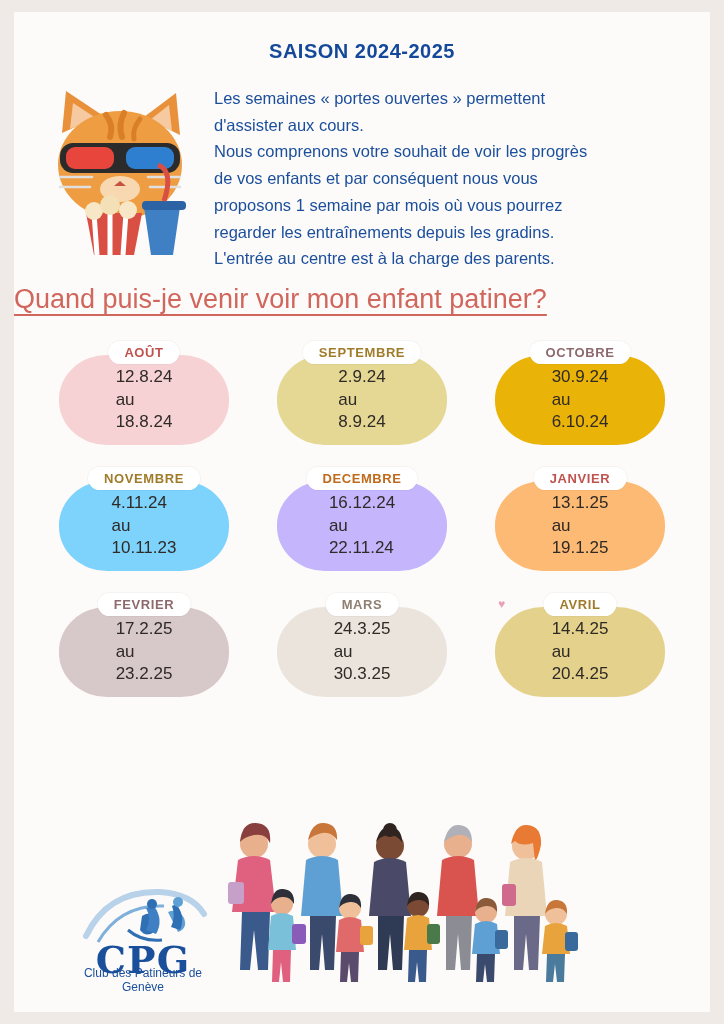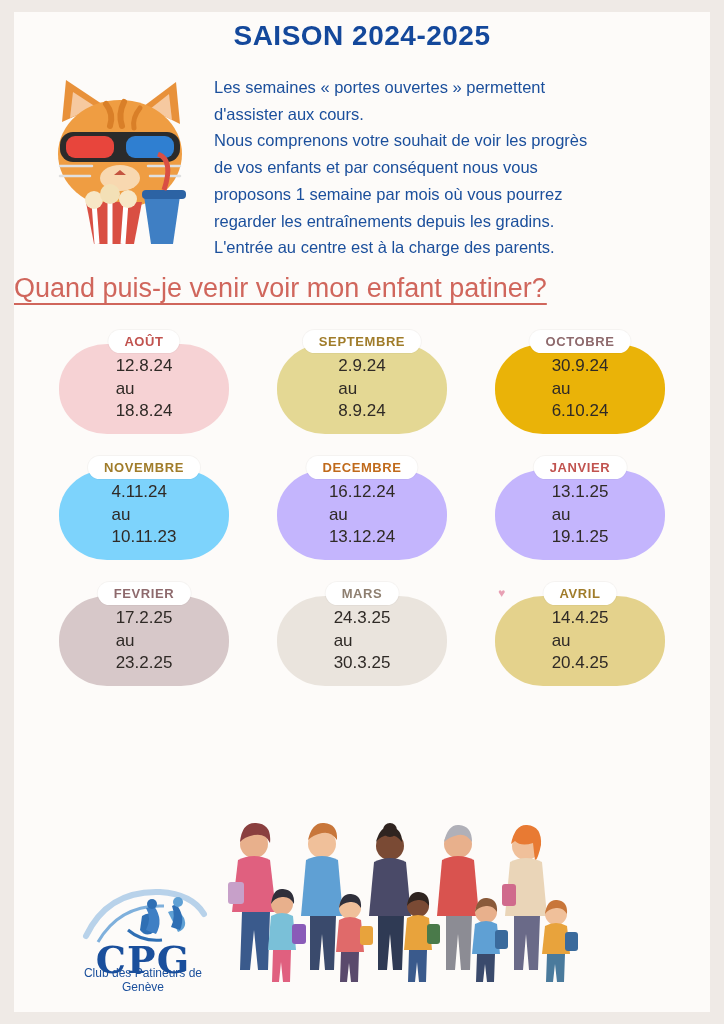--- a/index.html
+++ b/index.html
@@ -32,22 +32,22 @@
     font-size: 53px;
     letter-spacing: 1px;
     color: #14489b;
     text-decoration: underline;
     text-decoration-thickness: 3px;
     text-underline-offset: 8px;
     line-height: 1;
   }
   .subtitle {
     text-align: center;
-    margin-top: 8px;
-    font-size: 28px;
+    margin-top: 28px;
+    font-size: 20px;
     font-weight: bold;
     color: #14489b;
     letter-spacing: 0.5px;
   }
 
   
   .intro-wrap {
     position: relative;
     height: 215px;
   }
@@ -282,28 +282,28 @@
         </div>
       </div>
       <div class="label" style="color:#a07c2a">NOVEMBRE</div>
     </div>
 
     <div class="cell">
       <div class="blob" style="background:#c4b5fd">
         <div class="dates">
           <div>16.12.24</div>
           <div>au</div>
-          <div>13.12.24</div>
+          <div>22.11.24</div>
         </div>
       </div>
       <div class="label" style="color:#c06a1b">DECEMBRE</div>
     </div>
 
     <div class="cell">
-      <div class="blob" style="background:#c4b5fd">
+      <div class="blob" style="background:#fdba74">
         <div class="dates">
           <div>13.1.25</div>
           <div>au</div>
           <div>19.1.25</div>
         </div>
       </div>
       <div class="label" style="color:#c1534f">JANVIER</div>
     </div>
 
     <div class="cell">

